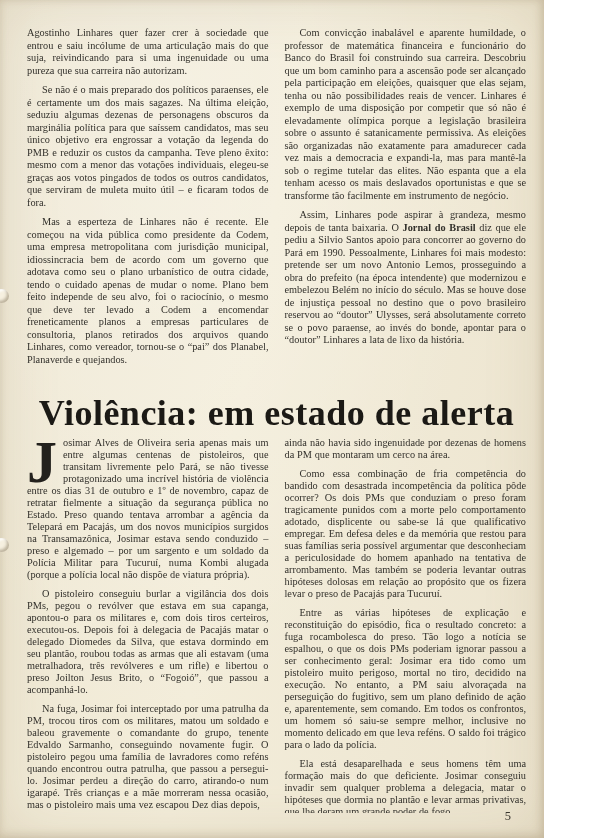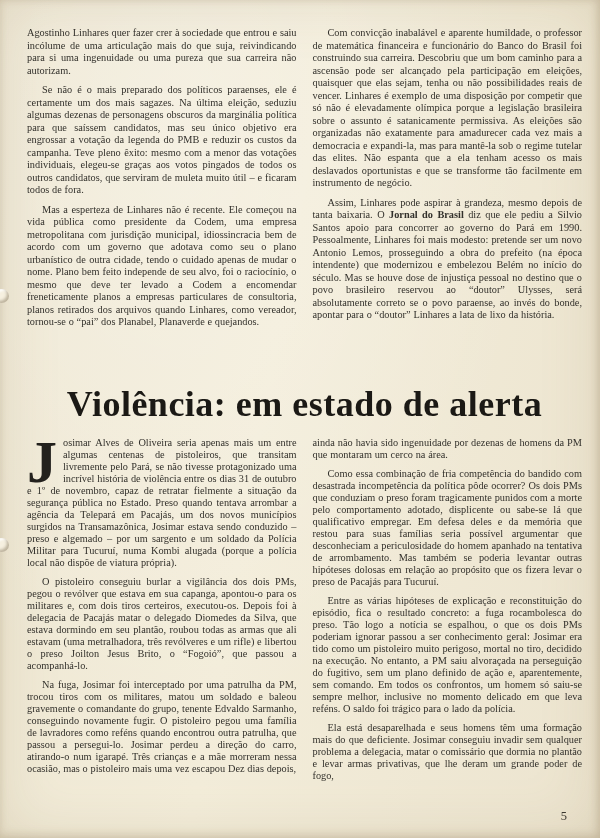--- a/index.html
+++ b/index.html
@@ -5,21 +5,21 @@
   html, body {
     margin: 0;
     padding: 0;
     width: 600px;
     height: 838px;
     overflow: hidden;
     font-family: "Liberation Serif", "DejaVu Serif", serif;
   }
   .page {
     position: relative;
-    width: 600px;
+    width: 544px;
     height: 838px;
     box-sizing: border-box;
     background:
       radial-gradient(ellipse at 30% 15%, rgba(255,255,255,0.28), rgba(255,255,255,0) 60%),
       linear-gradient(100deg, #eee7d3 0%, #f3edda 45%, #ece4cf 100%);
     box-shadow:
       inset 0 0 60px rgba(150,125,85,0.18),
       inset -3px 0 9px rgba(140,120,85,0.22),
       inset 0 -4px 10px rgba(140,120,85,0.15);
     overflow: hidden;
@@ -46,21 +46,21 @@
   }
   .top-band .col    { line-height: 12.5px; }
   .bottom-band .col { line-height: 12.0px; }
   .col p { margin: 0 0 7px 0; text-indent: 15px; }
   .col p.noindent { text-indent: 0; }
   .headline {
     position: absolute;
     top: 386px;
     left: 27px;
     right: 18px;
-    margin: 0;
+    margin: 9px;
     font-size: 36px;
     line-height: 1.05;
     font-weight: 700;
     text-align: center;
     letter-spacing: 0.5px;
     color: #1b1915;
   }
   .dropcap {
     float: left;
     font-size: 60px;
@@ -121,19 +121,19 @@
       <p class="noindent">
         <span class="dropcap">J</span><span>osimar Alves de Oliveira seria apenas mais um entre algumas centenas de pistoleiros, que transitam livremente pelo Pará, se não tivesse protagonizado uma incrível história de violência entre os dias 31 de outubro e 1º de novembro, capaz de retratar fielmente a situação da segurança pública no Estado. Preso quando tentava arrombar a agência da Telepará em Pacajás, um dos novos municípios surgidos na Transamazônica, Josimar estava sendo conduzido – preso e algemado – por um sargento e um soldado da Polícia Militar para Tucuruí, numa Kombi alugada (porque a polícia local não dispõe de viatura própria).</span>
       </p>
       <p>O pistoleiro conseguiu burlar a vigilância dos dois PMs, pegou o revólver que estava em sua capanga, apontou-o para os militares e, com dois tiros certeiros, executou-os. Depois foi à delegacia de Pacajás matar o delegado Diomedes da Silva, que estava dormindo em seu plantão, roubou todas as armas que ali estavam (uma metralhadora, três revólveres e um rifle) e libertou o preso Joilton Jesus Brito, o “Fogoió”, que passou a acompanhá-lo.</p>
       <p>Na fuga, Josimar foi interceptado por uma patrulha da PM, trocou tiros com os militares, matou um soldado e baleou gravemente o comandante do grupo, tenente Edvaldo Sarmanho, conseguindo novamente fugir. O pistoleiro pegou uma família de lavradores como reféns quando encontrou outra patrulha, que passou a persegui-lo. Josimar perdeu a direção do carro, atirando-o num igarapé. Três crianças e a mãe morreram nessa ocasião, mas o pistoleiro mais uma vez escapou Dez dias depois,</p>
     </div>
     <div class="col">
       <p class="noindent">ainda não havia sido ingenuidade por dezenas de homens da PM que montaram um cerco na área.</p>
       <p>Como essa combinação de fria competência do bandido com desastrada incompetência da política pôde ocorrer? Os dois PMs que conduziam o preso foram tragicamente punidos com a morte pelo comportamento adotado, displicente ou sabe-se lá que qualificativo empregar. Em defesa deles e da memória que restou para suas famílias seria possível argumentar que desconheciam a periculosidade do homem apanhado na tentativa de arrombamento. Mas também se poderia levantar outras hipóteses dolosas em relação ao propósito que os fizera levar o preso de Pacajás para Tucuruí.</p>
       <p>Entre as várias hipóteses de explicação e reconstituição do episódio, fica o resultado concreto: a fuga rocambolesca do preso. Tão logo a notícia se espalhou, o que os dois PMs poderiam ignorar passou a ser conhecimento geral: Josimar era tido como um pistoleiro muito perigoso, mortal no tiro, decidido na execução. No entanto, a PM saiu alvoraçada na perseguição do fugitivo, sem um plano definido de ação e, aparentemente, sem comando. Em todos os confrontos, um homem só saiu-se sempre melhor, inclusive no momento delicado em que leva reféns. O saldo foi trágico para o lado da polícia.</p>
-      <p>Ela está desaparelhada e seus homens têm uma formação mais do que deficiente. Josimar conseguiu invadir sem qualquer problema a delegacia, matar o comissário que dormia no plantão e levar armas privativas, que lhe deram um grande poder de fogo,</p>
+      <p>Ela está desaparelhada e seus homens têm uma formação mais do que deficiente. Josimar conseguiu invadir sem qualquer problema a delegacia, matar o hipóteses que dormia no plantão e levar armas privativas, que lhe deram um grande poder de fogo,</p>
     </div>
   </section>
 
   <div class="pagenum">5</div>
 
 </div>
 
 </body></html>

